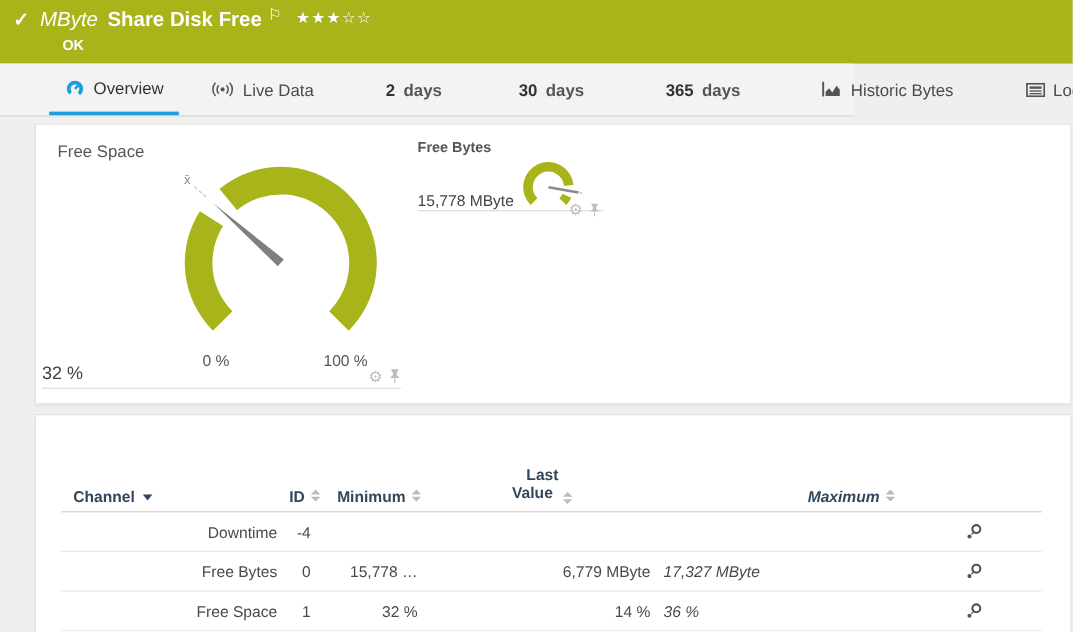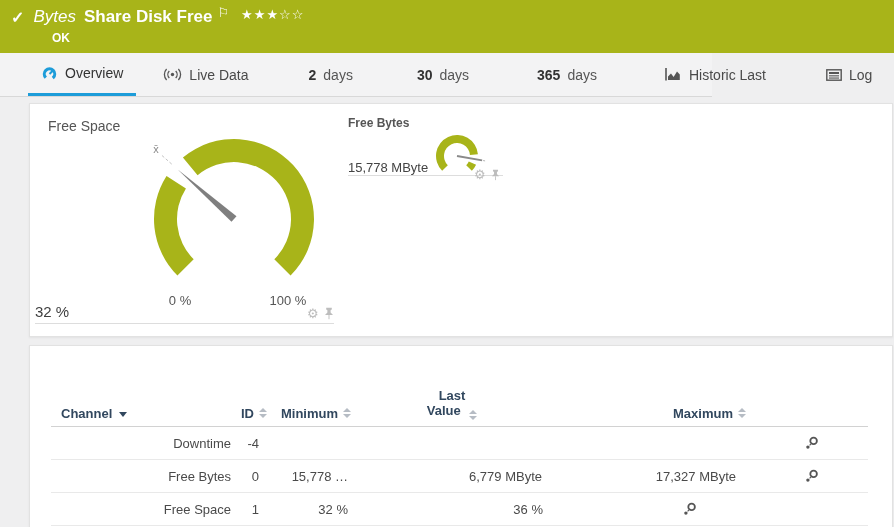--- a/index.html
+++ b/index.html
@@ -18,27 +18,27 @@
   .check{font-size:16px;font-weight:bold;margin-right:9px;}
   .sensor-type{font-style:italic;font-size:17px;margin-right:8px;}
   .sensor-title{font-weight:bold;font-size:17px;}
   .flag{font-size:13px;margin-left:5px;position:relative;top:-5px;}
   .stars{font-size:13px;letter-spacing:1px;margin-left:12px;position:relative;top:-3px;}
   .h-status{font-size:12px;font-weight:bold;padding:4px 0 0 52px;}
   
   .tabbar{
     position:absolute;left:0;top:53px;width:712px;height:44px;
     background:#f3f3f4;border-bottom:1px solid #d8d8d8;
-    display:flex;align-items:stretch;padding-left:28px;box-sizing:border-box;
+    display:flex;align-items:stretch;padding-left:41px;box-sizing:border-box;
     font-size:14px;color:#4a4a4a;white-space:nowrap;
   }
   .tab{display:flex;align-items:center;gap:7px;padding:0 13px;cursor:pointer;}
   .tab.active{border-bottom:3px solid #1d9cd9;color:#333;}
   .tab .num{font-weight:bold;color:#333;}
-  .tab .dim{color:#555;}
+  .tab .dim{color:#555;font-weight:bold;}
   .t1{margin-left:0;}
   .t2{margin-left:14px;}
   .t3{margin-left:34px;}
   .t4{margin-left:38px;}
   .t5{margin-left:42px;}
   .t6{margin-left:42px;}
   .t7{margin-left:34px;text-align:right;}
   
   .panel{
     position:absolute;left:29px;width:864px;background:#fff;
@@ -66,21 +66,21 @@
     display:grid;
     grid-template-columns:180px 36px 84px 202px 193px 1fr;
     align-items:center;
   }
   .thead{color:#31475e;font-weight:bold;min-height:37px;border-bottom:1px solid #d2d2d2;align-items:end;padding-bottom:5px;}
   .trow{height:32px;border-bottom:1px solid #e9e9e9;}
   .c-ch{padding-left:10px;text-align:right;}
   .c-id{text-align:right;padding-right:8px;}
   .c-last{text-align:right;padding-right:3px;}
   .c-min{text-align:right;padding-right:11px;}
-  .c-max{text-align:right;padding-right:10px;}
+  .c-max{padding-right:10px;font-style:italic;}
   .c-set{justify-self:end;padding-right:49px;display:flex;align-items:center;}
   .th{display:flex;align-items:center;}
   .th.c-id,.th.c-min,.th.c-max{justify-content:flex-end;padding-right:0;}
   .th.c-last{justify-content:center;padding-right:0;}
   .two{text-align:center;line-height:15px;}
   .caret{width:0;height:0;border-left:4px solid transparent;border-right:4px solid transparent;
          border-top:5px solid #31475e;display:inline-block;margin-left:7px;position:relative;top:1px;}
   .sort{display:inline-flex;flex-direction:column;gap:2px;margin-left:5px;position:relative;top:-1px;}
   .sort i{width:0;height:0;border-left:4px solid transparent;border-right:4px solid transparent;display:block;}
   .sort .up{border-bottom:4px solid #b6bcc4;}
@@ -88,21 +88,21 @@
   .rowset{cursor:pointer;}
 </style>
 </head>
 <body>
 
 <div class="screen">
 
   <header class="sensor-header">
     <div class="h-row">
       <span class="check">✓</span>
-      <span class="sensor-type">Bytes</span>
+      <span class="sensor-type">MByte</span>
       <span class="sensor-title">Share Disk Free</span>
       <span class="flag">⚐</span>
       <span class="stars">★★★☆☆</span>
     </div>
     <div class="h-status">OK</div>
   </header>
 
   <nav class="tabbar">
     <div class="tab active t1">
       <svg width="17" height="17" viewBox="0 0 17 17">
@@ -131,21 +131,21 @@
     </div>
     <div class="tab t5">
       <span class="num">365</span>
       <span class="dim">days</span>
     </div>
     <div class="tab t6">
       <svg width="17" height="13" viewBox="0 0 17 13">
         <line x1="1" y1="0" x2="1" y2="12.5" stroke="#555" stroke-width="1.6"></line>
         <path d="M3 12 L3 8.5 6 5.5 8.6 9 12 3.5 14.8 6.5 14.8 12 Z" fill="#555"></path>
       </svg>
-      <span>Historic Last</span>
+      <span>Historic Bytes</span>
     </div>
     <div class="tab t7">
       <svg width="16" height="12" viewBox="0 0 16 12">
         <rect x="0.8" y="0.8" width="14.4" height="10.4" fill="none" stroke="#555" stroke-width="1.4"></rect>
         <rect x="3" y="3" width="10" height="2" fill="#555"></rect>
         <rect x="3" y="6.3" width="10" height="1.1" fill="#555"></rect>
         <rect x="3" y="8.5" width="10" height="1.1" fill="#555"></rect>
       </svg>
       <span>Log</span>
     </div>
@@ -261,20 +261,21 @@
             <line x1="5.6" y1="9.4" x2="7" y2="7.9" stroke="#555" stroke-width="1.1"></line>
             <circle cx="3.9" cy="11.1" r="1.7" fill="#555"></circle>
           </svg>
         </div>
       </div>
 
       <div class="trow">
         <div class="c-ch">Free Space</div>
         <div class="c-id">1</div>
         <div class="c-last">32 %</div>
+        <div class="c-min">14 %</div>
         <div class="c-max">36 %</div>
         <div class="c-set">
           <svg class="rowset" width="15" height="15" viewBox="0 0 15 15">
             <circle cx="9.6" cy="4.9" r="3.3" fill="none" stroke="#555" stroke-width="1.8"></circle>
             <line x1="5.6" y1="9.4" x2="7" y2="7.9" stroke="#555" stroke-width="1.1"></line>
             <circle cx="3.9" cy="11.1" r="1.7" fill="#555"></circle>
           </svg>
         </div>
       </div>
     </div>

